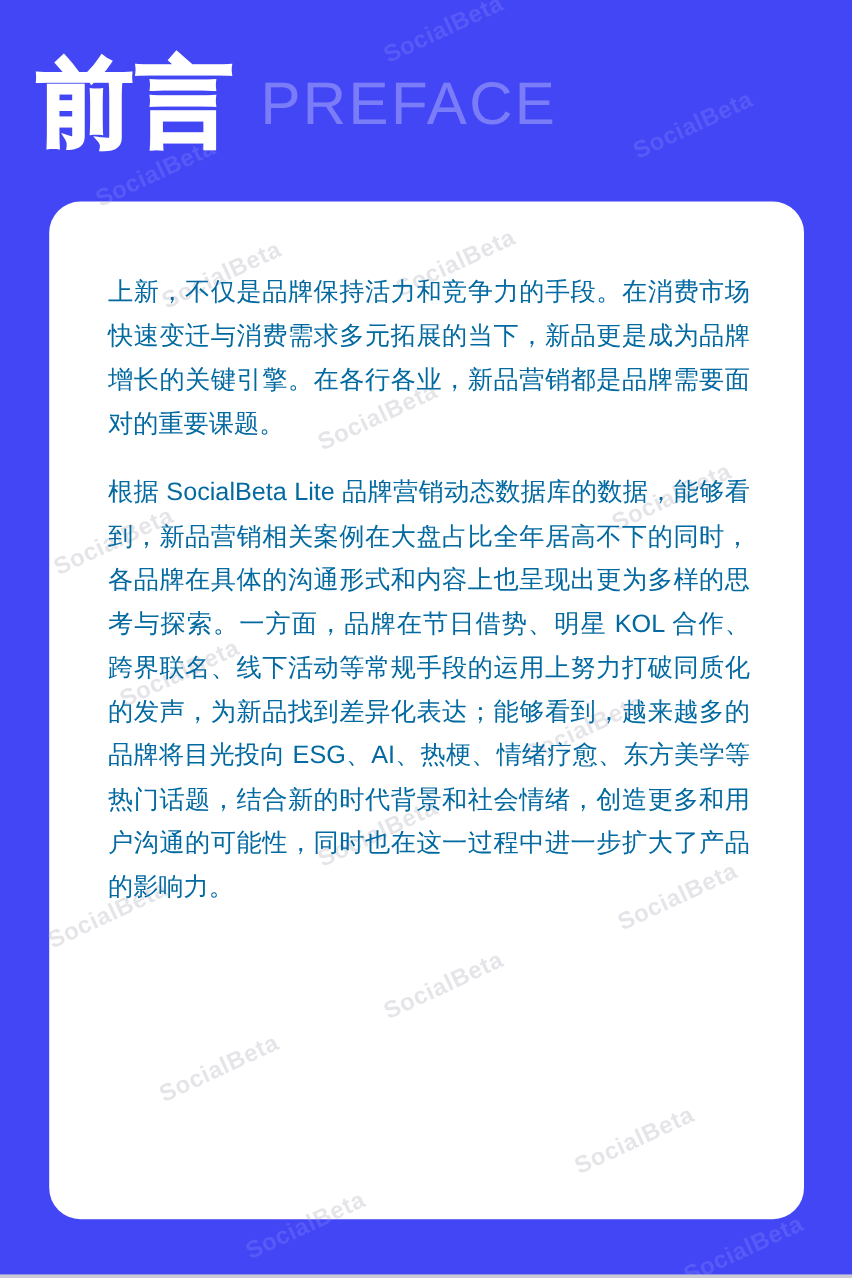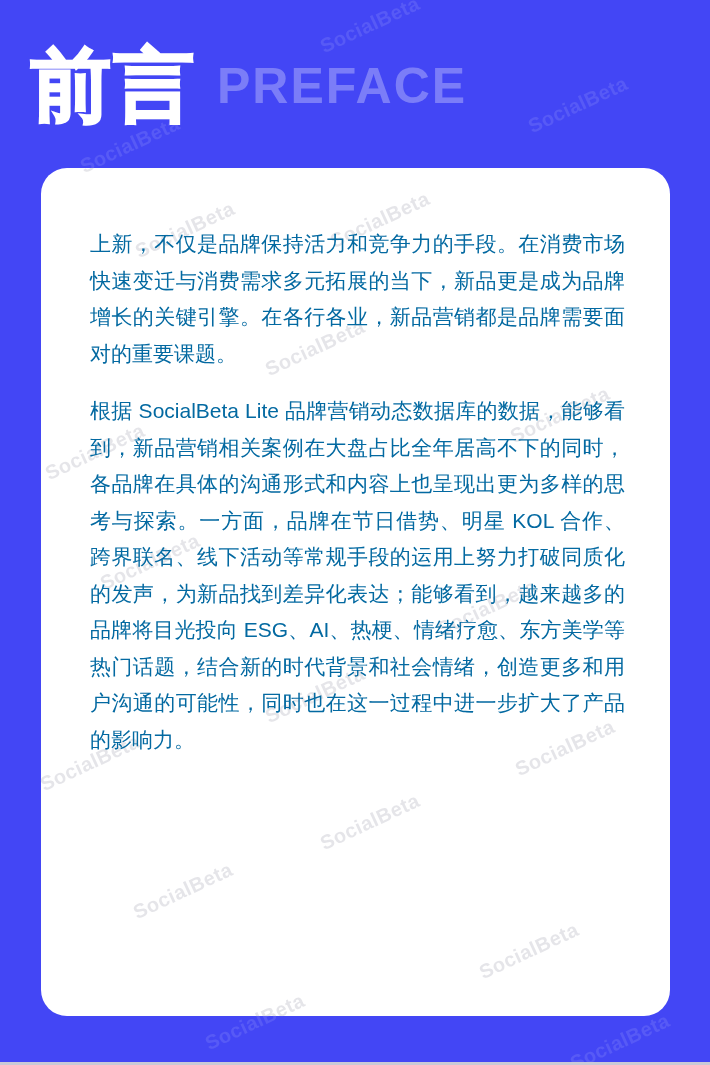--- a/index.html
+++ b/index.html
@@ -45,21 +45,21 @@
     margin: 0;
     font-size: 80px;
     line-height: 100px;
     font-weight: 900;
     color: #ffffff;
     letter-spacing: 3px;
     -webkit-text-stroke: 2.5px #ffffff;
   }
   .title-en {
     font-size: 50px;
-    font-weight: 700;
+    font-weight: 400;
     color: rgba(255,255,255,0.30);
     letter-spacing: 2px;
   }
 
   
   .card {
     position: absolute;
     left: 41px;
     top: 168px;
     width: 629px;

